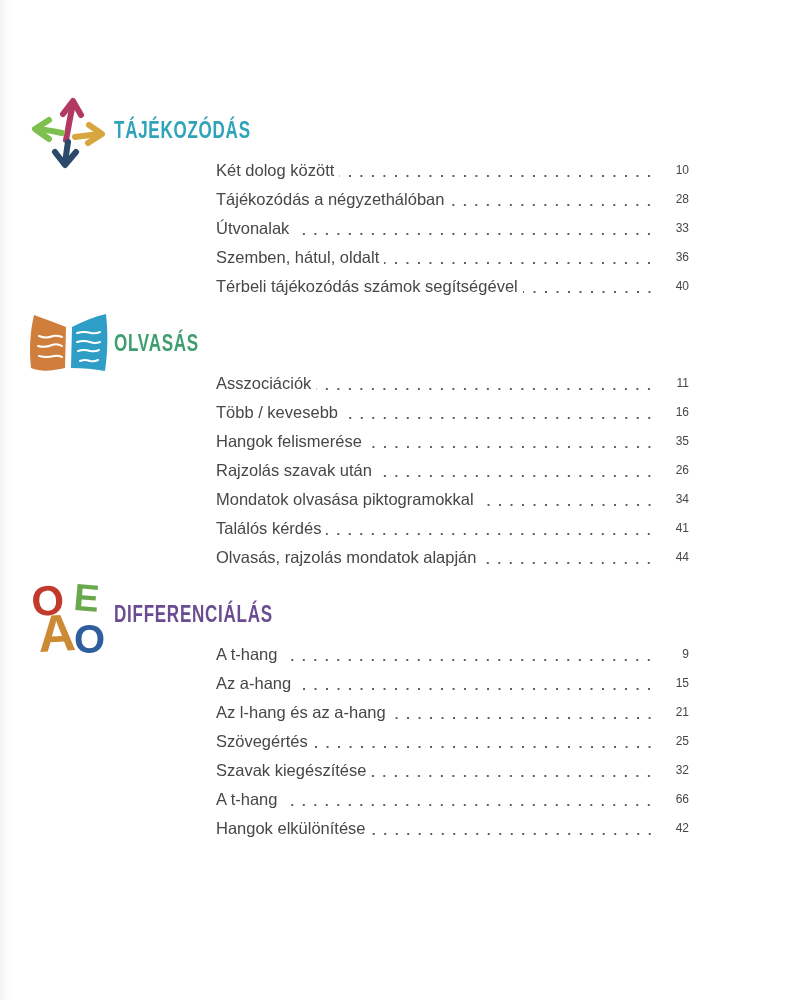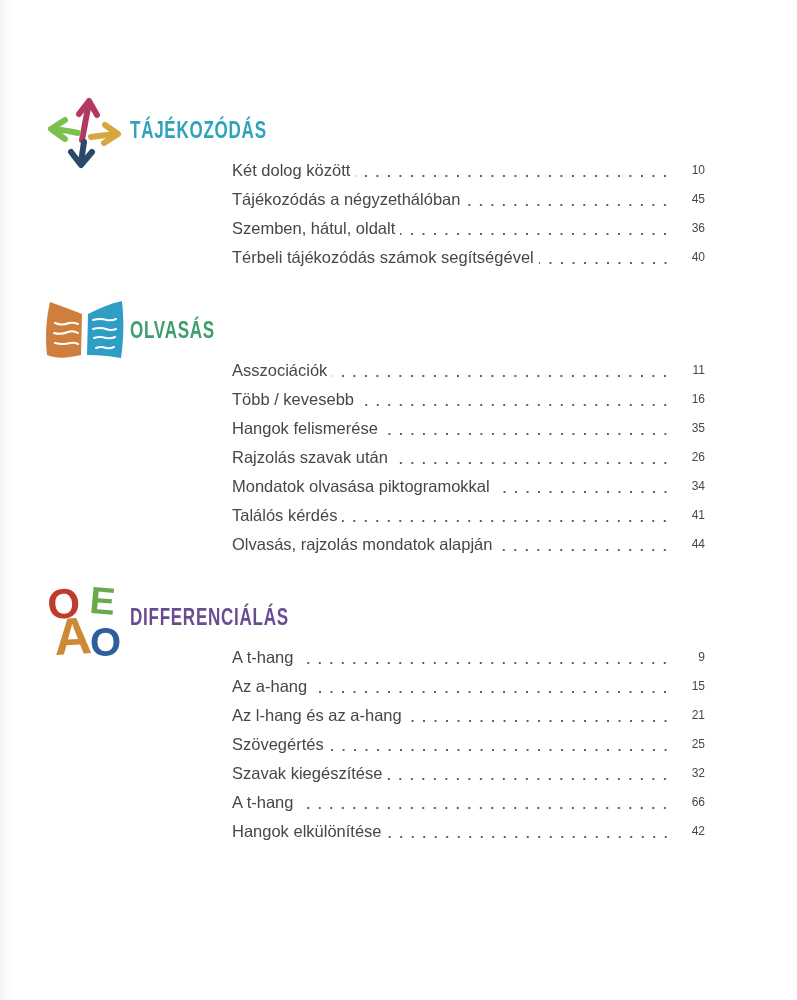--- a/index.html
+++ b/index.html
@@ -5,23 +5,23 @@
   html, body { margin: 0; padding: 0; background: #ffffff; }
   .page {
     position: relative;
     width: 714px;
     height: 1000px;
     box-sizing: border-box;
     background: linear-gradient(90deg, #f2f2f0 0px, #fbfbfa 6px, #ffffff 14px);
     font-family: "Liberation Sans", sans-serif;
     color: #454545;
     overflow: hidden;
-    padding: 110px 72px 0 40px;
-  }
-  .toc-section { position: relative; margin-top: 38px; }
+    padding: 110px 72px 0 24px;
+  }
+  .toc-section { position: relative; margin-top: 22px; }
   .toc-section:first-child { margin-top: 0; }
 
   .section-header {
     position: relative;
     height: 41px;
     display: flex;
     align-items: center;
   }
   .icon-slot {
     position: absolute;
@@ -101,23 +101,28 @@
     <ul class="toc-list">
   <li class="toc-row">
     <span class="toc-label">Két dolog között</span>
     <span class="toc-leader"></span>
     <span class="toc-page">10</span>
   </li>
 
   <li class="toc-row">
     <span class="toc-label">Tájékozódás a négyzethálóban</span>
     <span class="toc-leader"></span>
-    <span class="toc-page">45</span>
-  </li>
-
+    <span class="toc-page">28</span>
+  </li>
+
+  <li class="toc-row">
+    <span class="toc-label">Útvonalak</span>
+    <span class="toc-leader"></span>
+    <span class="toc-page">33</span>
+  </li>
 
   <li class="toc-row">
     <span class="toc-label">Szemben, hátul, oldalt</span>
     <span class="toc-leader"></span>
     <span class="toc-page">36</span>
   </li>
 
   <li class="toc-row">
     <span class="toc-label">Térbeli tájékozódás számok segítségével</span>
     <span class="toc-leader"></span>

